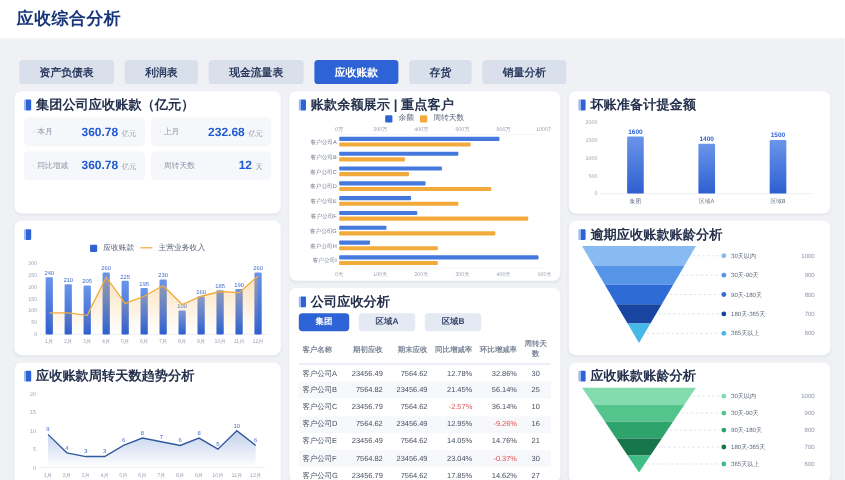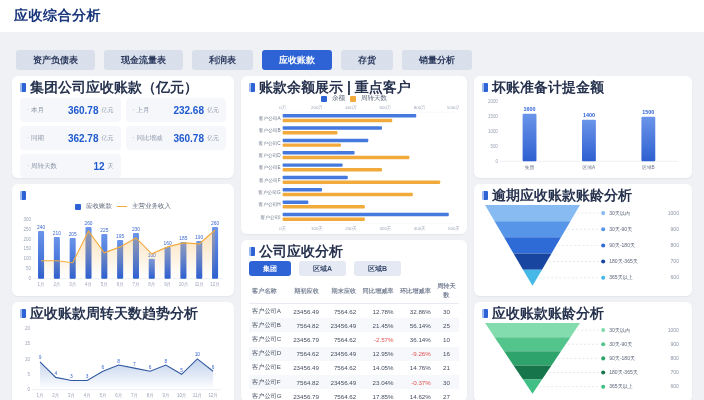--- a/index.html
+++ b/index.html
@@ -11,30 +11,30 @@
   .toptabs { display:flex; gap:9px; margin:0 0 6px 4px; }
   .toptab { height:20px; line-height:20px; padding:0 17px; font-size:9px; border:none;
     border-radius:3px; background:#d9e0ec; color:#2c3a5e; cursor:pointer;
     font-family:inherit; font-weight:bold;margin-top:12px; }
   .toptab.active { background:#2e63d6; color:#fff; }
   .grid { display:flex; gap:7px; }
   .col { display:flex; flex-direction:column; gap:6px; }
   .col.l { width:222px; } .col.m { width:226px;border-radius:11px; } .col.r { flex:1; }
   .card { background:#fff; border-radius:6px; padding:6px 8px;
     box-shadow:0 1px 2px rgba(30,50,90,.06); overflow:hidden; }
-  .ptitle { display:flex; align-items:center; font-size:14px; font-weight:bold;
+  .ptitle { display:flex; align-items:center; font-size:11px; font-weight:bold;
     color:#25314d; height:11px; }
   .picon { display:inline-block; width:6px; height:9px; border-radius:1px; margin-right:4px;
     background:linear-gradient(90deg,#9db9f0 0 2px,#2e63d6 2px); }
   .kpis { display:grid; grid-template-columns:1fr 1fr; gap:4px 5px; margin-top:5px; }
   .kpi { background:#f5f7fa; border-radius:4px; height:24px; display:flex;
     align-items:center; justify-content:space-between; padding:0 7px; }
   .kl { font-size:6.5px; color:#8d96aa; white-space:nowrap; }
   .kl::before { content:"· "; color:#b9c0cf; }
-  .kr { display:flex; align-items:center; }
+  .kr { display:flex; align-items:flex-end; }
   .kv { font-size:10px; font-weight:bold; color:#1f5ad0; }
   .ku { font-size:6px; color:#8d96aa; margin-left:3px; }
   .legend { display:flex; justify-content:center; align-items:center; gap:5px; height:9px;
     margin-top:1px; }
   .lgt { font-size:6.5px; color:#5a6478; }
   .sq { width:6px; height:6px; border-radius:1px; background:#2e63d6; display:inline-block; }
   .sq.or { background:#f2aa3c; }
   .ln { width:10px; height:0; border-top:1.5px solid #f2aa3c; display:inline-block; }
   svg { display:block; width:100%; }
   svg text { font-family:"Liberation Sans","DejaVu Sans",sans-serif; }
@@ -56,22 +56,22 @@
 </head>
 <body>
 
 <div class="page">
   <header class="hdr">
     <h1>应收综合分析</h1>
   </header>
   <div class="content">
     <nav class="toptabs" id="topTabs">
         <button class="toptab">资产负债表</button>
+        <button class="toptab">利润表</button>
         <button class="toptab">现金流量表</button>
-        <button class="toptab">利润表</button>
         <button class="toptab active">应收账款</button>
         <button class="toptab">存货</button>
         <button class="toptab">销量分析</button>
       </nav>
     <div class="grid">
 
       <div class="col l">
         <section class="card" style="height:102px">
           <div class="ptitle">
             <span class="picon"></span>
@@ -82,27 +82,20 @@
                 <span class="kl">本月</span>
                 <span class="kr">
                   <b class="kv">360.78</b>
                   <span class="ku">亿元</span>
                 </span>
               </div>
               <div class="kpi">
                 <span class="kl">上月</span>
                 <span class="kr">
                   <b class="kv">232.68</b>
-                  <span class="ku">亿元</span>
-                </span>
-              </div>
-              <div class="kpi">
-                <span class="kl">同期</span>
-                <span class="kr">
-                  <b class="kv">362.78</b>
                   <span class="ku">亿元</span>
                 </span>
               </div>
               <div class="kpi">
                 <span class="kl">同比增减</span>
                 <span class="kr">
                   <b class="kv">360.78</b>
                   <span class="ku">亿元</span>
                 </span>
               </div>

